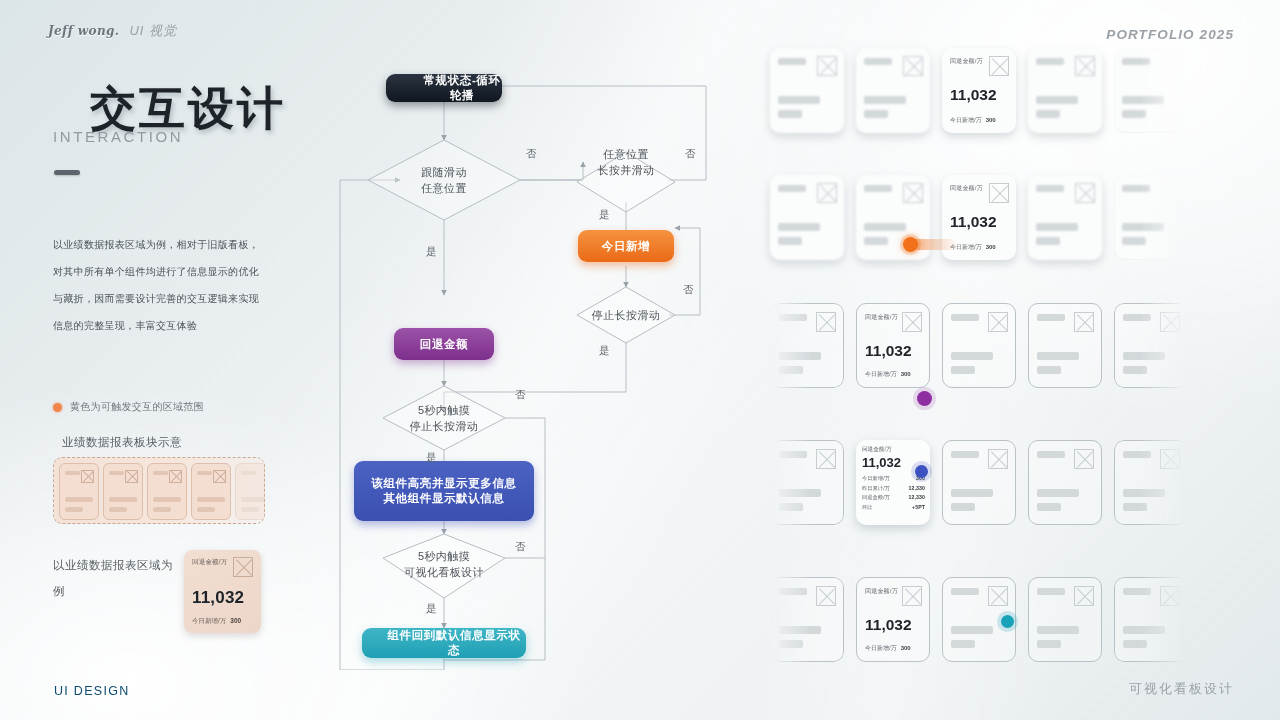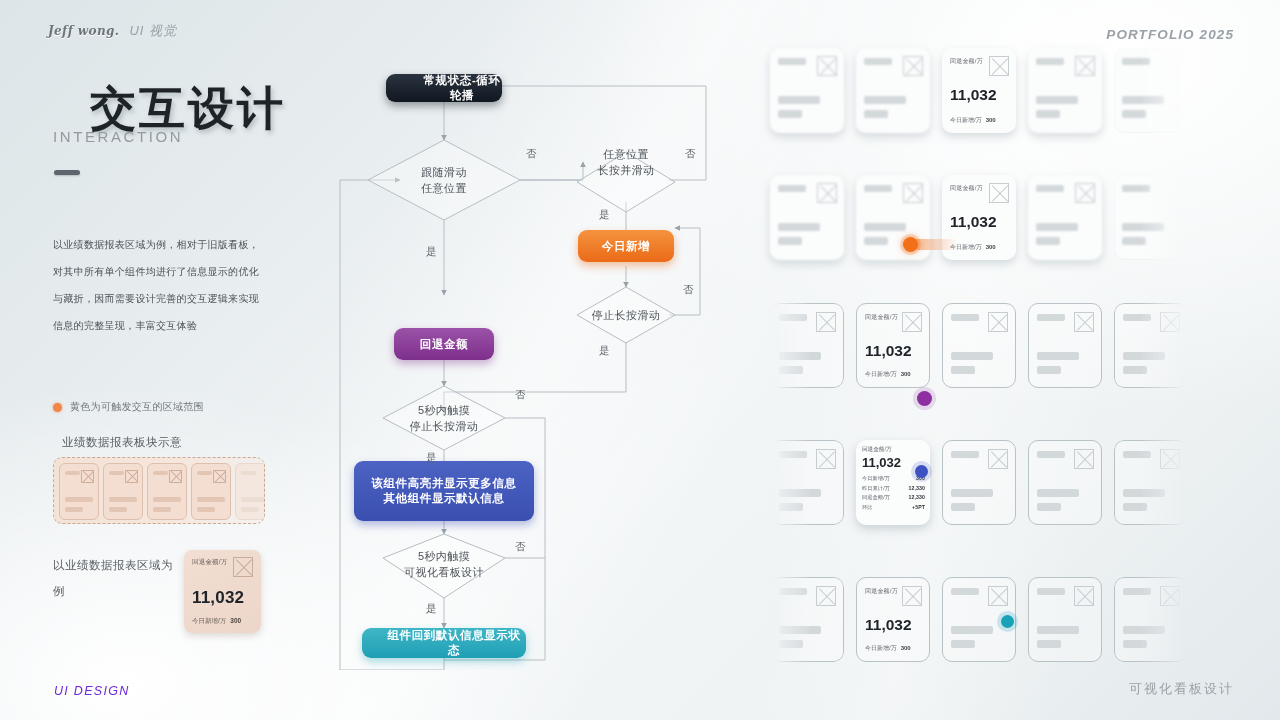--- a/index.html
+++ b/index.html
@@ -26,22 +26,22 @@
     font-family:"DejaVu Serif", serif; font-style:italic; font-weight:bold;
     font-size:12px; letter-spacing:.4px; color:#6d757c;
     text-shadow:0 1px 0 #fff;
   }
   .brand-sub { font-size:13px; color:#9aa1a7; font-style:italic; letter-spacing:1px; }
   .portfolio {
     position:absolute; right:46px; top:27px; font-style:italic; font-weight:bold;
     font-size:13.5px; letter-spacing:1.1px; color:#9aa2a8;
   }
   .footer-left {
-    position:absolute; left:54px; bottom:22px; font-style:italic; font-size:12.5px;
-    letter-spacing:1.3px; color:#6d28d9;
+    position:absolute; left:54px; bottom:22px; font-size:12.5px;
+    letter-spacing:1.3px; color:#0c4a6e;
   }
   .footer-right {
     position:absolute; right:46px; bottom:22px; font-size:13px; letter-spacing:2px; color:#9aa1a7;
   }
 
   
   .title-zh {
     position:absolute; left:50px; top:78px;
     font-size:46px; font-weight:bold; letter-spacing:3px; color:#1d2328;
     text-shadow:2px 3px 5px rgba(120,132,140,.45);

